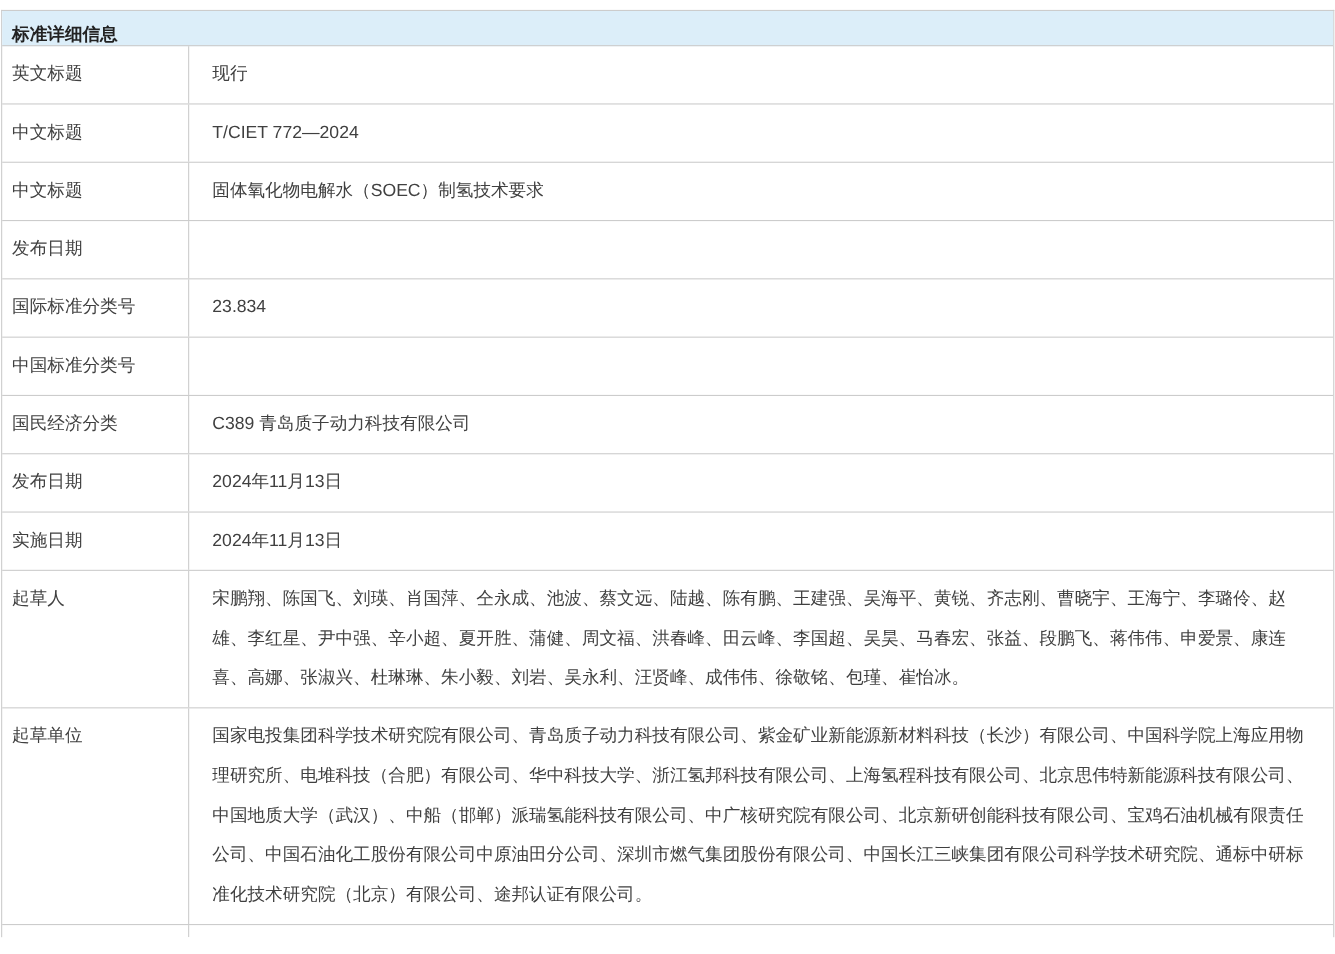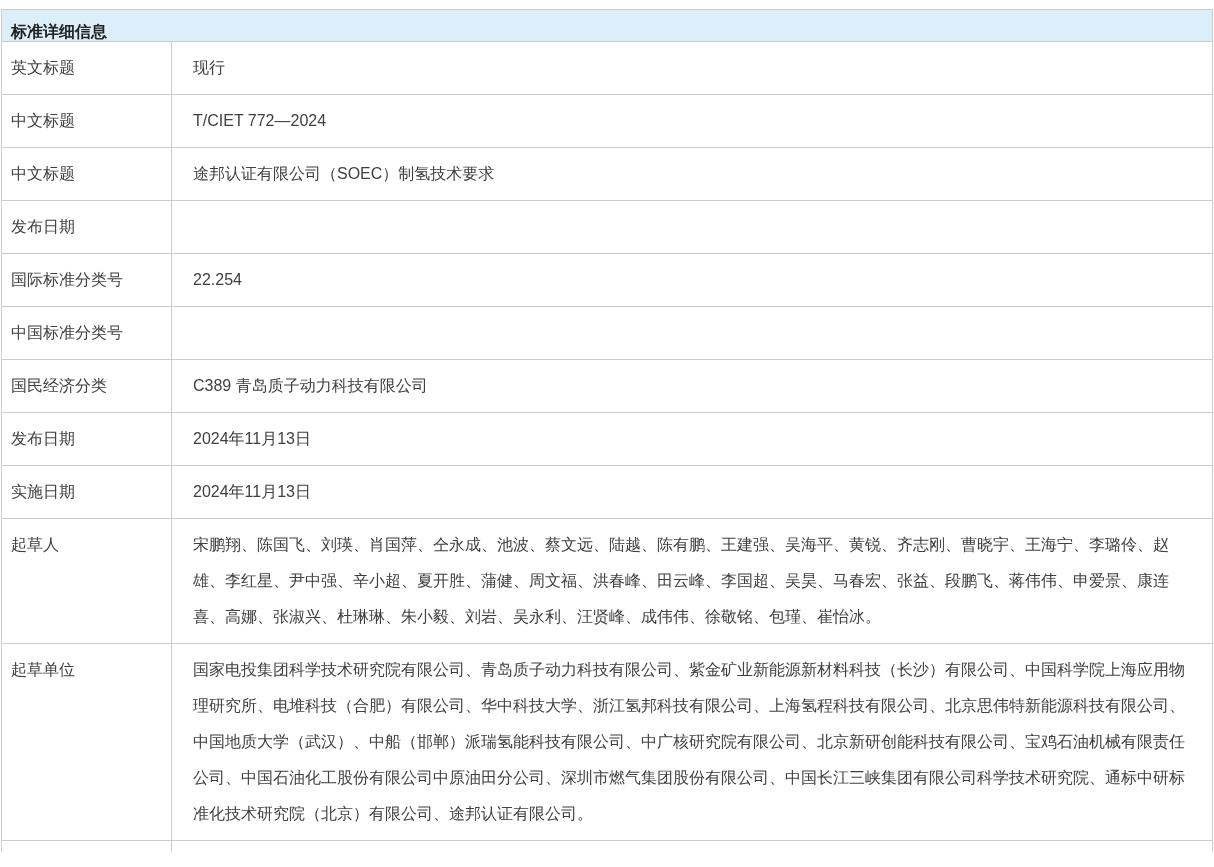--- a/index.html
+++ b/index.html
@@ -72,31 +72,31 @@
     <div class="value-cell">现行</div>
   </div>
 
   <div class="row">
     <div class="label-cell">中文标题</div>
     <div class="value-cell">T/CIET 772—2024</div>
   </div>
 
   <div class="row">
     <div class="label-cell">中文标题</div>
-    <div class="value-cell">途邦认证有限公司（SOEC）制氢技术要求</div>
+    <div class="value-cell">固体氧化物电解水（SOEC）制氢技术要求</div>
   </div>
 
   <div class="row">
     <div class="label-cell">发布日期</div>
     <div class="value-cell"></div>
   </div>
 
   <div class="row">
     <div class="label-cell">国际标准分类号</div>
-    <div class="value-cell">22.254</div>
+    <div class="value-cell">23.834</div>
   </div>
 
   <div class="row">
     <div class="label-cell">中国标准分类号</div>
     <div class="value-cell"></div>
   </div>
 
   <div class="row">
     <div class="label-cell">国民经济分类</div>
     <div class="value-cell">C389 青岛质子动力科技有限公司</div>

